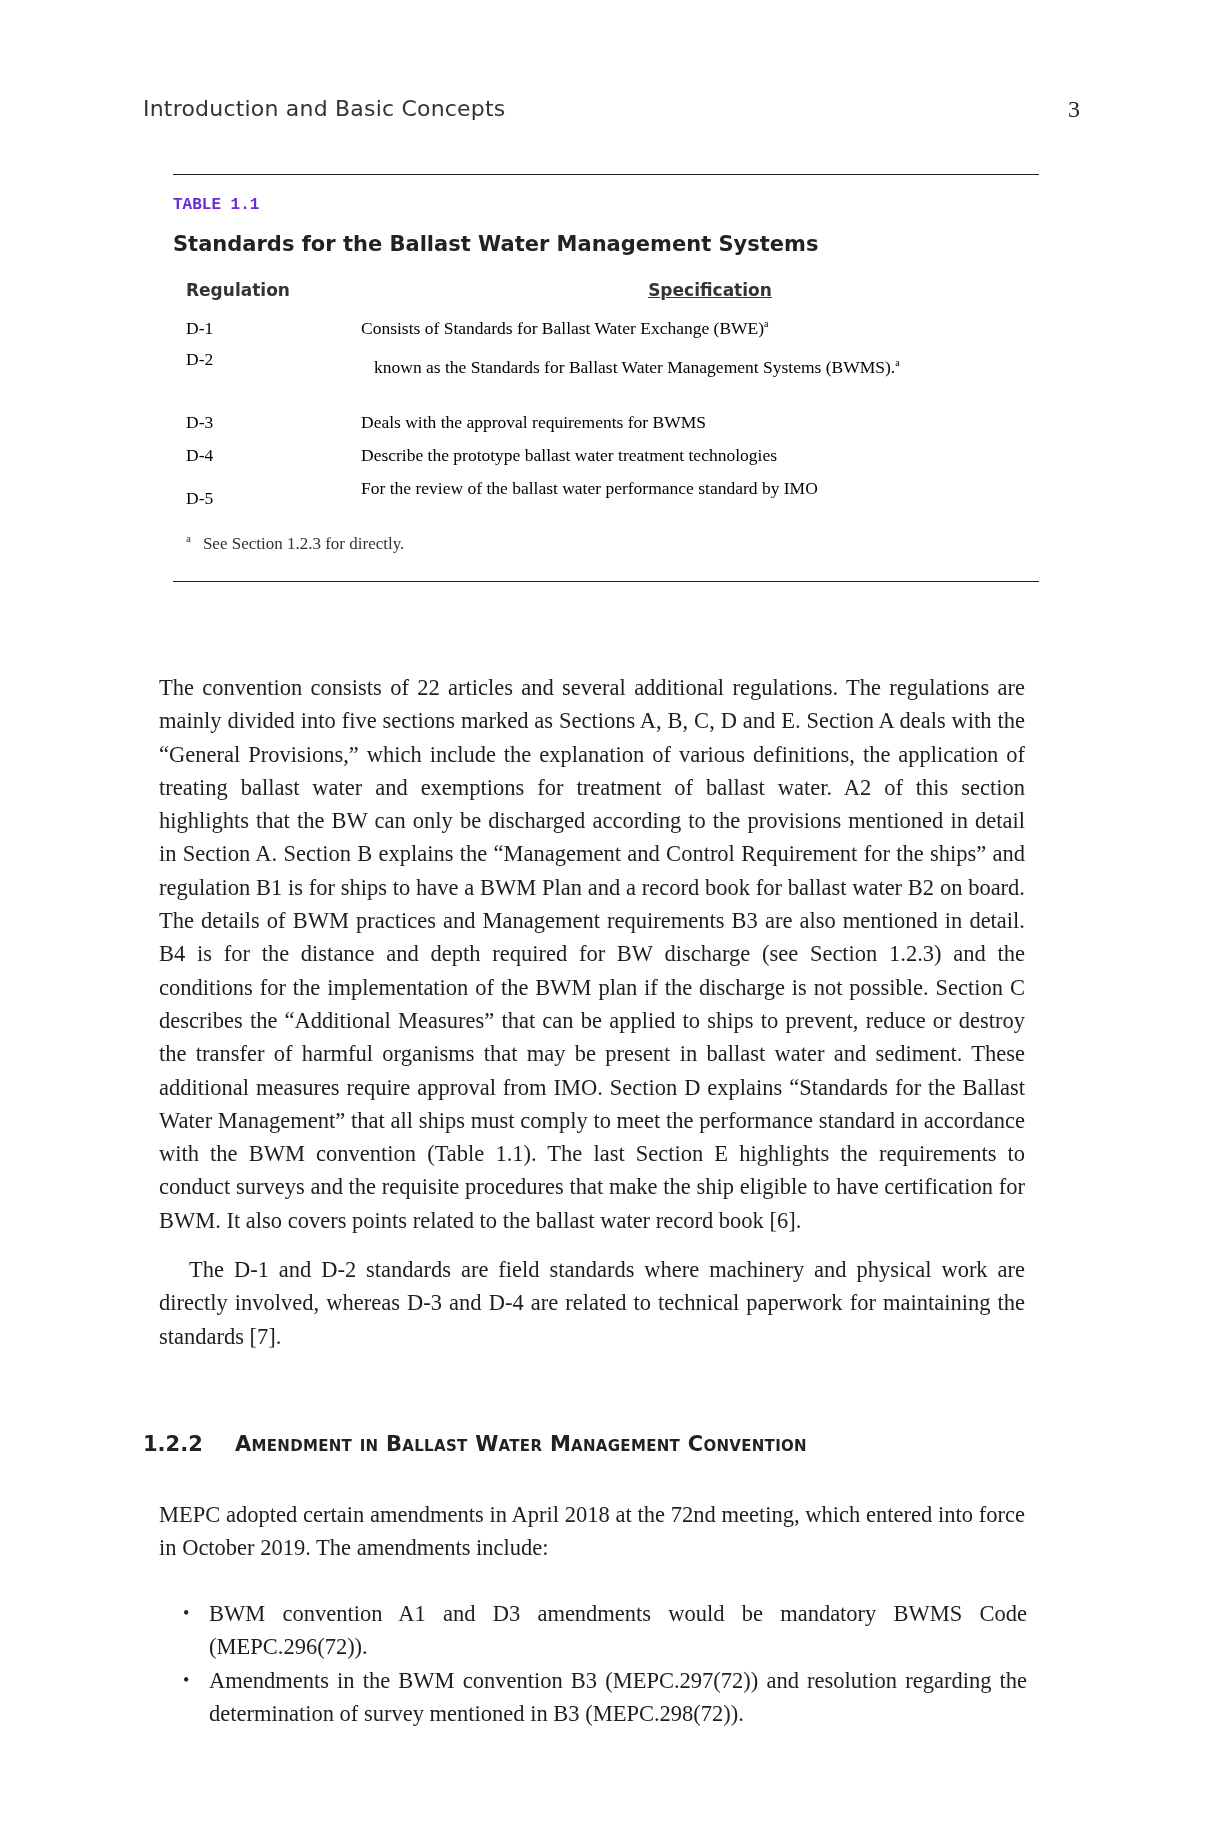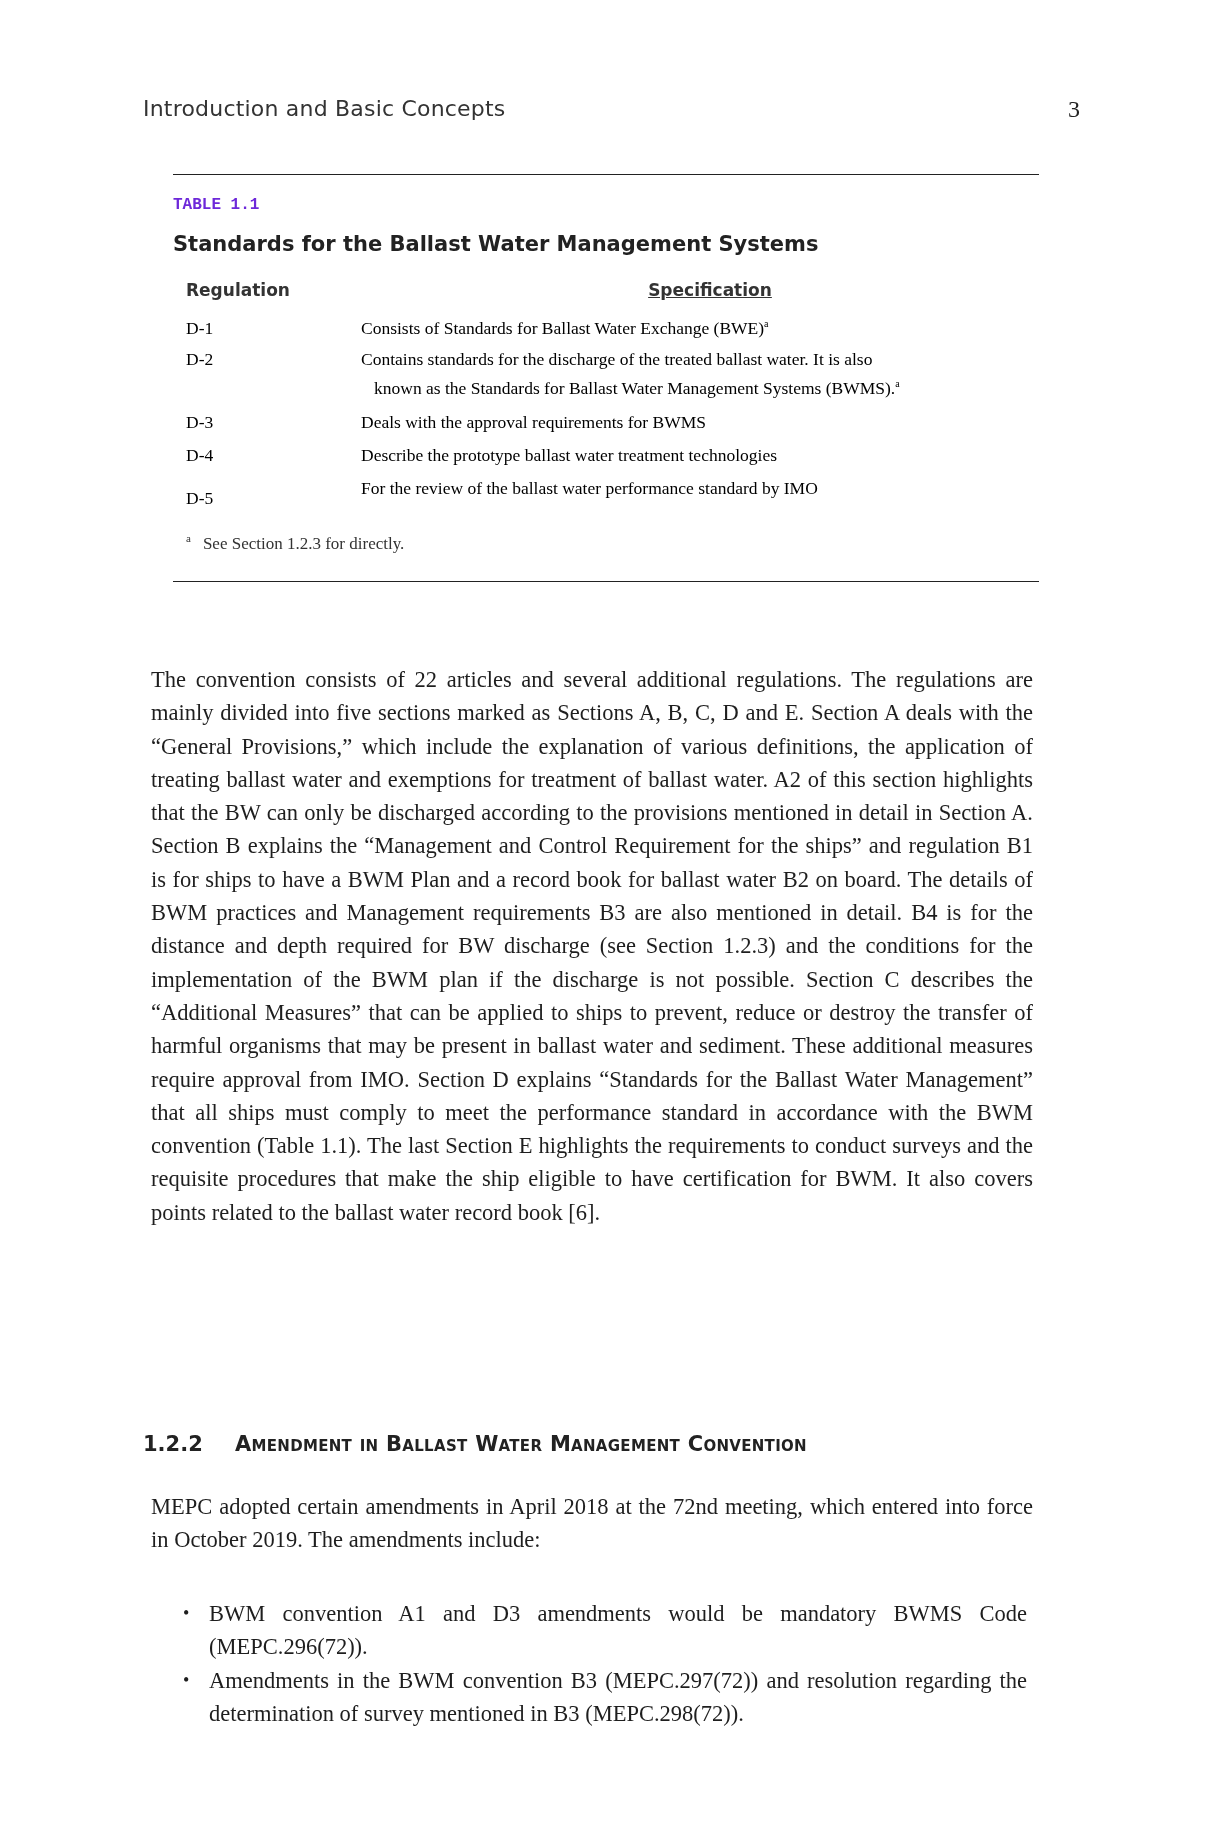--- a/index.html
+++ b/index.html
@@ -14,21 +14,21 @@
   .col-reg { left: 186px; }
   .col-spec { left: 560px; width: 300px; text-align: center; text-decoration: underline; }
   .t-row { font-family: "Liberation Serif", serif; font-size: 17.5px; color: #000000; }
   .t-reg { left: 186px; }
   .t-spec { left: 361px; width: 700px; }
   .t-spec .cont { display: block; padding-left: 13px; margin-top: 8px; }
   sup { font-size: 10px; vertical-align: super; line-height: 0; }
   .footnote { left: 186px; top: 532px; font-family: "Liberation Serif", serif; font-size: 17px; color: #333; }
   .footnote .mark { font-size: 11px; vertical-align: super; margin-right: 12px; }
   .body-text { left: 143px; width: 898px; font-family: "Liberation Serif", serif; font-size: 22.5px; line-height: 33.3px; color: #1e1e1e; text-align: justify; }
-  .body-text p { margin: 8px; }
+  .body-text p { margin: 16px; }
   .body-text p.indent { text-indent: 30px; }
   .sec-head { left: 143px; top: 1432px; font-family: "DejaVu Sans", sans-serif; font-weight: bold; font-size: 21px; color: #222; }
   .sec-num { display: inline-block; width: 92px; }
   .sec-title { font-variant: small-caps; font-weight: bold; letter-spacing: 0.3px; }
   .bullets { left: 143px; width: 898px; font-family: "Liberation Serif", serif; font-size: 22.5px; line-height: 33.3px; color: #1e1e1e; margin: 0; padding: 0; list-style: none; }
   .bullets li { position: relative; padding-left: 66px; padding-right: 14px; text-align: justify; }
   .bullets .dot { position: absolute; left: 40px; top: 0; font-size: 18px; }
 </style>
 </head>
 <body>
@@ -41,37 +41,38 @@
 <div class="abs tbl-label">TABLE 1.1</div>
 <div class="abs tbl-title">Standards for the Ballast Water Management Systems</div>
 
 <div class="abs col-head col-reg">Regulation</div>
 <div class="abs col-head col-spec">Specification</div>
 
 <div class="abs t-row t-reg" style="top:318px;">D-1</div>
 <div class="abs t-row t-spec" style="top:318px;"><span>Consists of Standards for Ballast Water Exchange (BWE)</span><sup>a</sup></div>
 
 <div class="abs t-row t-reg" style="top:349px;">D-2</div>
-<div class="abs t-row t-spec" style="top:349px;"><span>Contains standards for the discharge of the treated ballast water. It is also</span><span class="cont"><span>known as the Standards for Ballast Water Management Systems (BWMS).</span><sup>a</sup></span></div>
+<div class="abs t-row t-spec" style="top:349px;"><span class="cont"><span>known as the Standards for Ballast Water Management Systems (BWMS).</span><sup>a</sup></span></div>
 
 <div class="abs t-row t-reg" style="top:412px;">D-3</div>
 <div class="abs t-row t-spec" style="top:412px;">Deals with the approval requirements for BWMS</div>
 
 <div class="abs t-row t-reg" style="top:445px;">D-4</div>
 <div class="abs t-row t-spec" style="top:445px;">Describe the prototype ballast water treatment technologies</div>
 
 <div class="abs t-row t-reg" style="top:488px;">D-5</div>
 <div class="abs t-row t-spec" style="top:478px;">For the review of the ballast water performance standard by IMO</div>
 
 <div class="abs footnote"><span class="mark">a</span><span>See Section 1.2.3 for directly.</span></div>
 
 <div class="abs rule" style="top:581px;"></div>
 
 <div class="abs body-text" style="top:655px;">
   <p>The convention consists of 22 articles and several additional regulations. The regulations are mainly divided into five sections marked as Sections A, B, C, D and E. Section A deals with the “General Provisions,” which include the explanation of various definitions, the application of treating ballast water and exemptions for treatment of ballast water. A2 of this section highlights that the BW can only be discharged according to the provisions mentioned in detail in Section A. Section B explains the “Management and Control Requirement for the ships” and regulation B1 is for ships to have a BWM Plan and a record book for ballast water B2 on board. The details of BWM practices and Management requirements B3 are also mentioned in detail. B4 is for the distance and depth required for BW discharge (see Section 1.2.3) and the conditions for the implementation of the BWM plan if the discharge is not possible. Section C describes the “Additional Measures” that can be applied to ships to prevent, reduce or destroy the transfer of harmful organisms that may be present in ballast water and sediment. These additional measures require approval from IMO. Section D explains “Standards for the Ballast Water Management” that all ships must comply to meet the performance standard in accordance with the BWM convention (Table 1.1). The last Section E highlights the requirements to conduct surveys and the requisite procedures that make the ship eligible to have certification for BWM. It also covers points related to the ballast water record book [6].</p>
+  <p class="indent">The D-1 and D-2 standards are field standards where machinery and physical work are directly involved, whereas D-3 and D-4 are related to technical paperwork for maintaining the standards [7].</p>
 </div>
 
 <div class="abs sec-head"><span class="sec-num">1.2.2</span><span class="sec-title">Amendment in Ballast Water Management Convention</span></div>
 
 <div class="abs body-text" style="top:1482px;">
   <p>MEPC adopted certain amendments in April 2018 at the 72nd meeting, which entered into force in October 2019. The amendments include:</p>
 </div>
 
 <ul class="abs bullets" style="top:1597px;">
   <li><span class="dot">•</span><span>BWM convention A1 and D3 amendments would be mandatory BWMS Code (MEPC.296(72)).</span></li>

